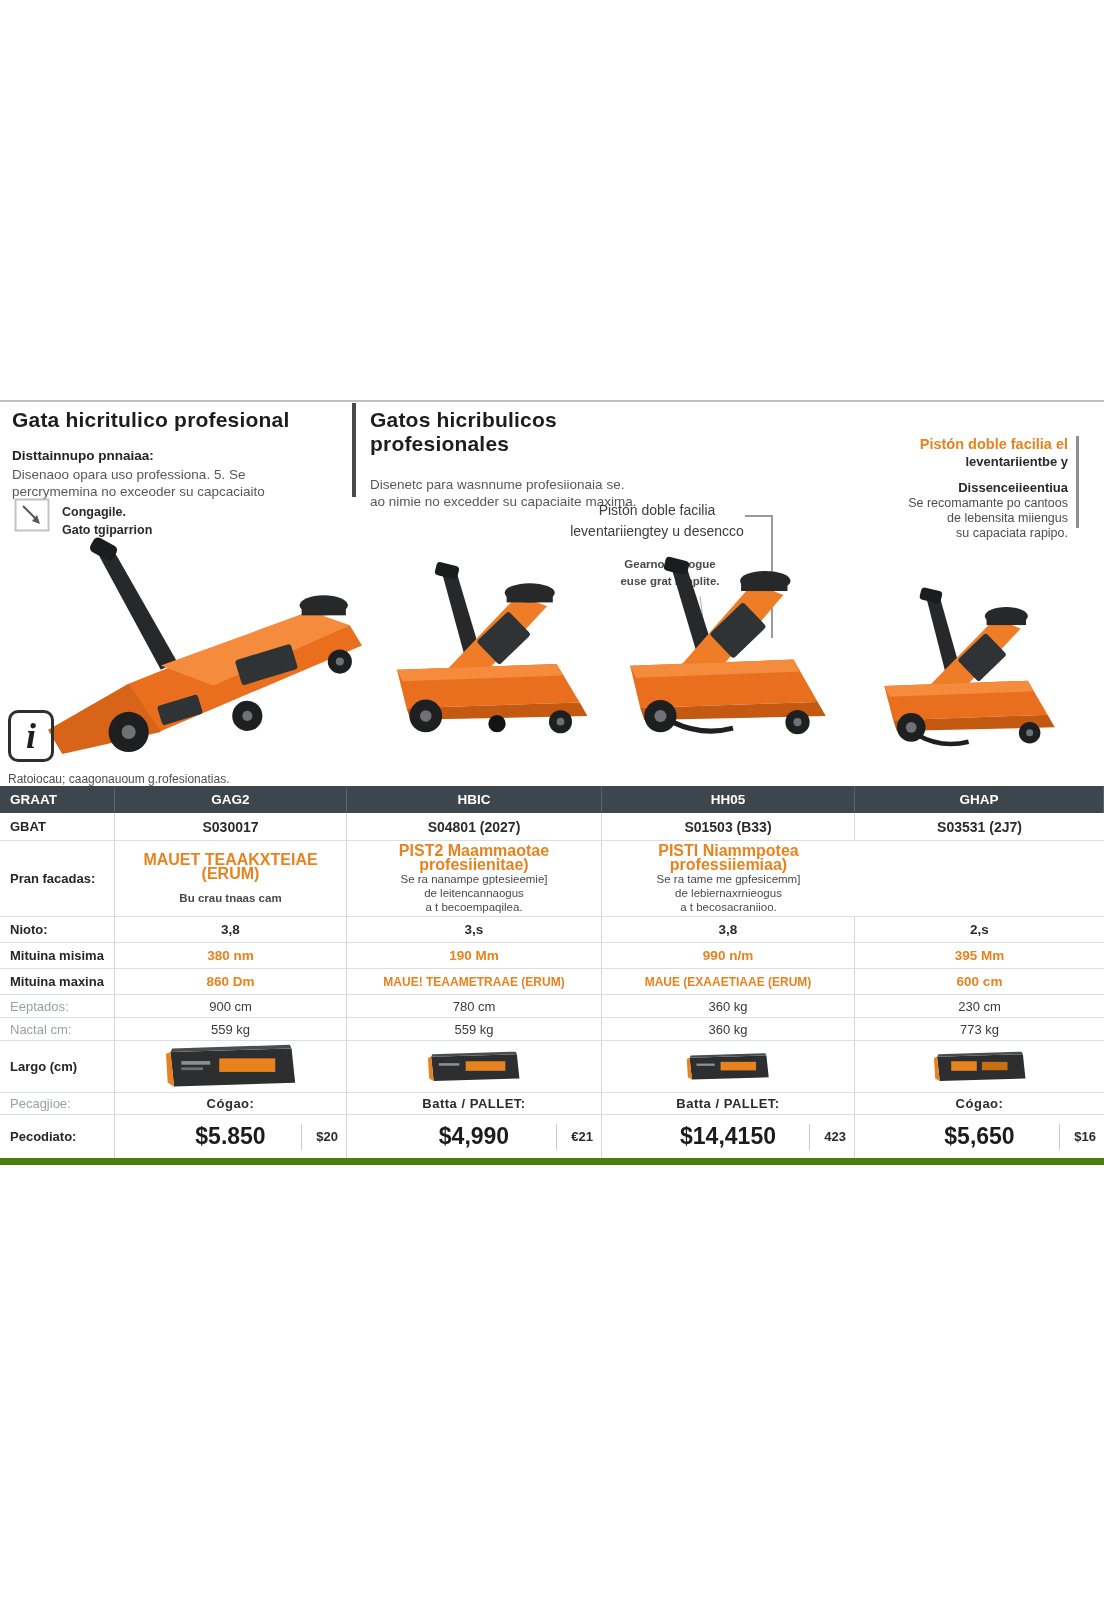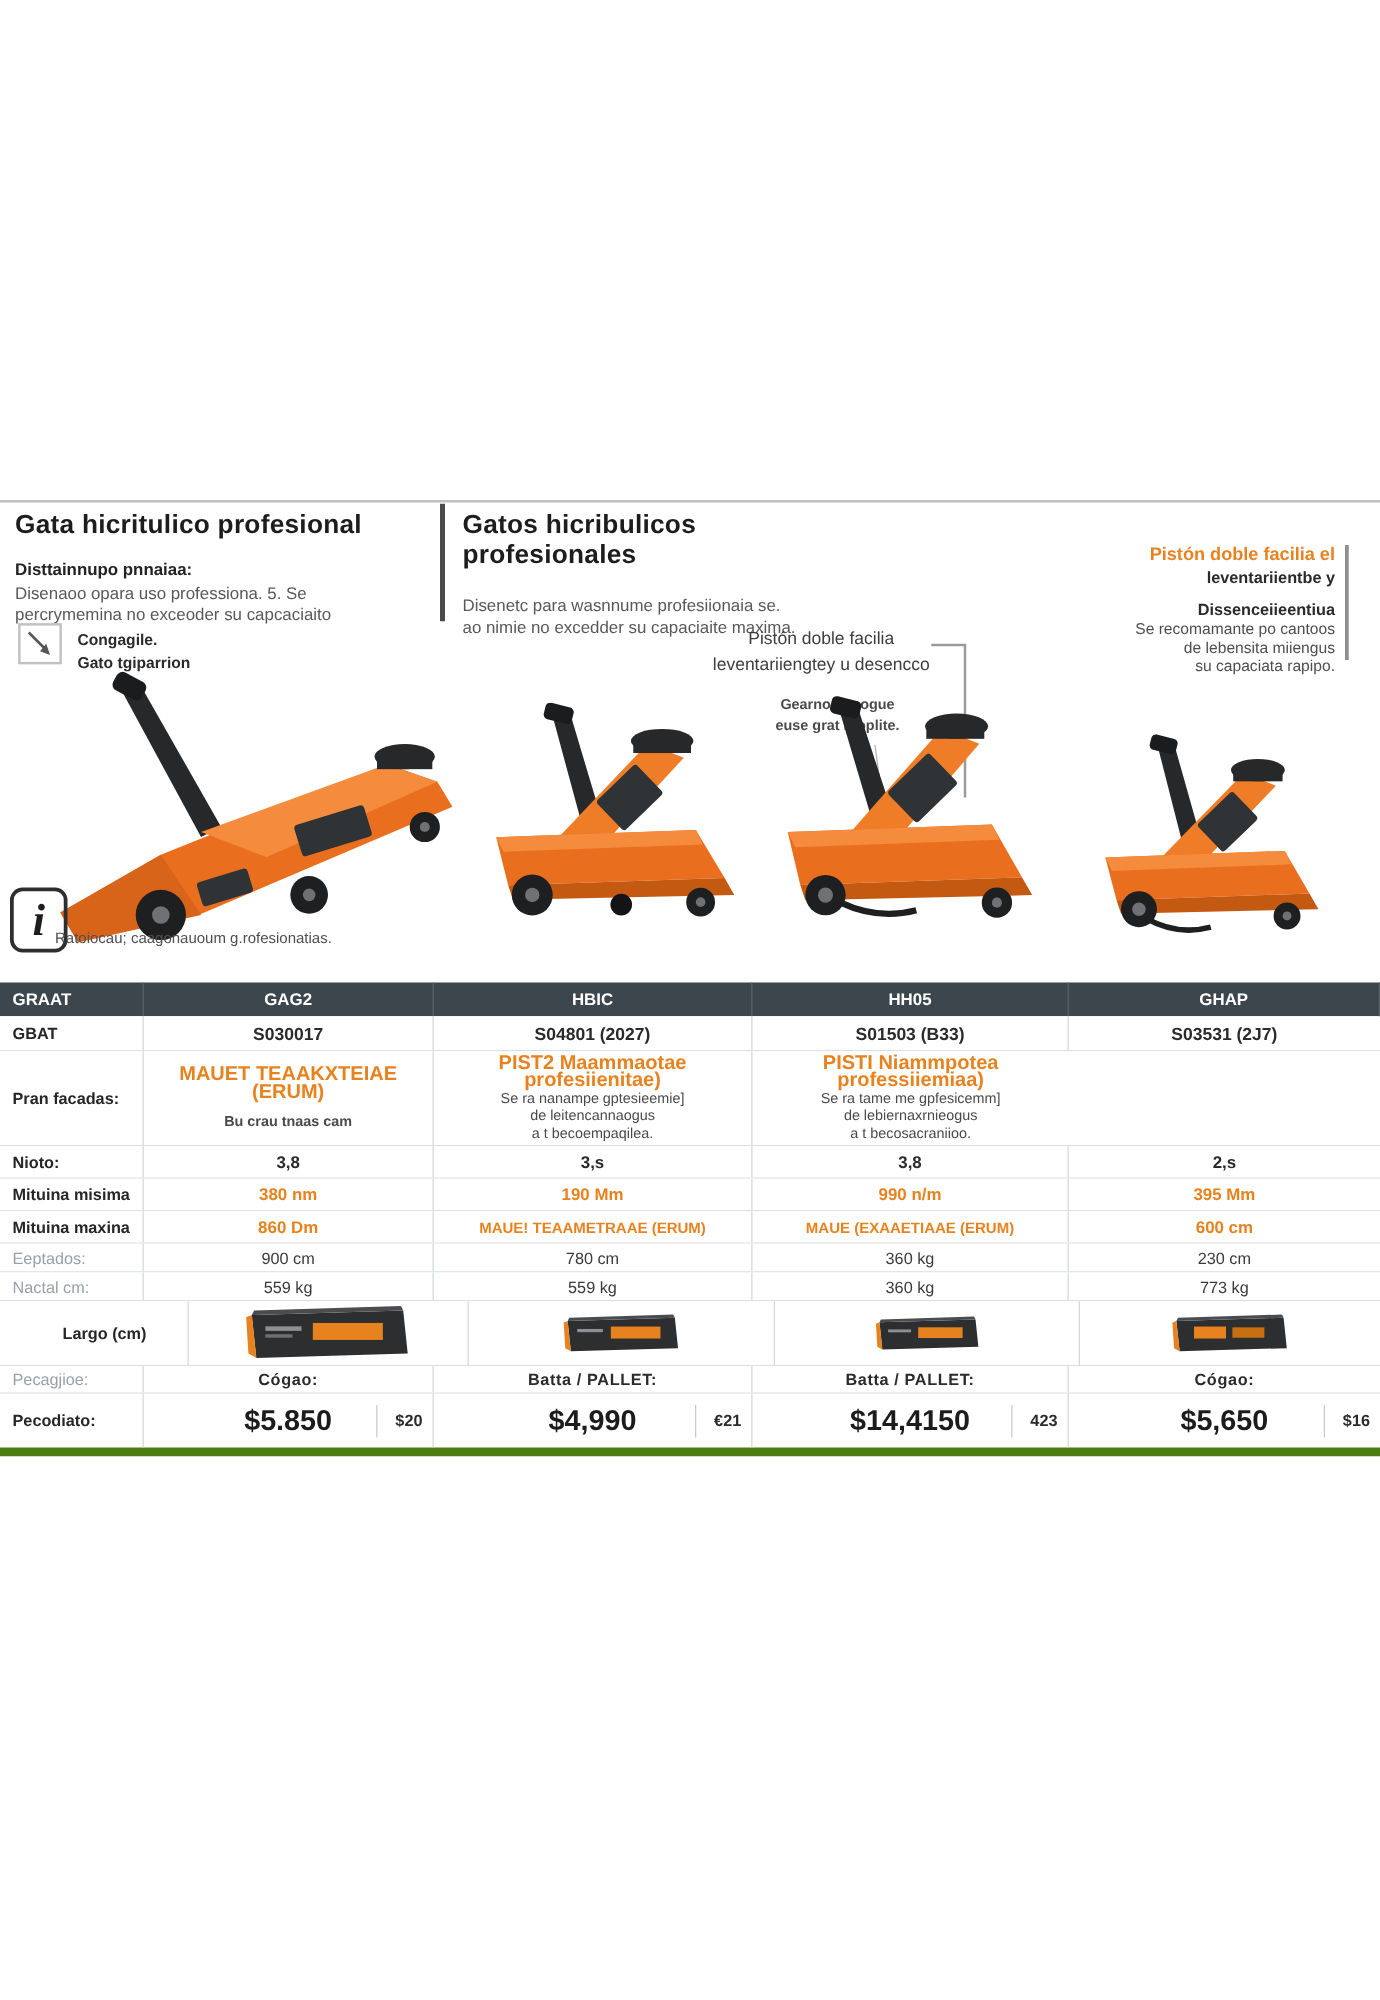--- a/index.html
+++ b/index.html
@@ -45,21 +45,21 @@
   #jack1 { left:8px;   top:532px; width:362px; height:228px; }
   #jack2 { left:366px; top:562px; width:262px; height:178px; }
   #jack3 { left:612px; top:552px; width:242px; height:188px; }
   #jack4 { left:856px; top:582px; width:236px; height:166px; }
 
   
   #info-icon { left:8px; top:710px; width:46px; height:52px; border:3px solid #2e2e2e;
                border-radius:10px; display:flex; align-items:center; justify-content:center; }
   #info-icon span { font-family:"Liberation Serif", serif; font-style:italic; font-weight:bold;
                     font-size:36px; color:#1e1e1e; line-height:1; }
-  #note { left:8px; top:743px; font-size:12px; color:#4f4f4f;margin-left:36px; }
+  #note { left:8px; top:772px; font-size:12px; color:#4f4f4f; }
 
   
   #spec-table { left:0; top:786px; width:1104px; }
   .trow { display:flex; width:1104px; border-bottom:1px solid #dcdfe1; background:#fff; }
   .cell { display:flex; align-items:center; justify-content:center; text-align:center;
           border-right:1px solid #d4d7d9; padding:2px 4px; flex-direction:column; }
   .cell:last-child { border-right:none; }
   .c0 { width:115px; align-items:flex-start; text-align:left; padding-left:10px; }
   .c1 { width:232px; } .c2 { width:255px; } .c3 { width:253px; } .c4 { width:249px; }
 
@@ -70,21 +70,21 @@
   .r-fran { height:76px; }
   .lbl-b { font-size:13px; font-weight:bold; color:#262626; }
   .lbl-g { font-size:13px; color:#9aa0a5; }
   .oline { font-size:16px; font-weight:bold; color:#E8821E; line-height:14px; }
   .kline { font-size:11.5px; color:#4a4a4a; line-height:14px; }
   .gapline { height:10px; }
 
   .r-std { height:26px; } .r-std .val { font-size:13.5px; font-weight:bold; color:#2b2b2b; }
   .r-thin { height:23px; } .r-thin .val { font-size:13px; color:#3a3a3a; }
   .orow .val { color:#E8821E !important; font-weight:bold; }
-  .r-largo { height:52px;padding-left:40px; }
+  .r-largo { height:52px; }
   .r-pack { height:22px;justify-content:space-between; } .r-pack .val { font-size:13px; font-weight:bold; letter-spacing:.5px; }
   .r-price { height:50px; border-bottom:7px solid #4d7c0f; }
   .pricecell { position:relative; }
   .price-main { font-size:23px; font-weight:bold; color:#1c1c1c; }
   .price-small { position:absolute; right:8px; top:50%; transform:translateY(-50%);
                  font-size:13px; font-weight:bold; color:#2b2b2b;
                  border-left:1px solid #c8cbcd; padding-left:14px; line-height:26px; }
   .boximg { width:140px; height:48px; }
   .boximg.small { width:96px; height:42px; }
 </style>

